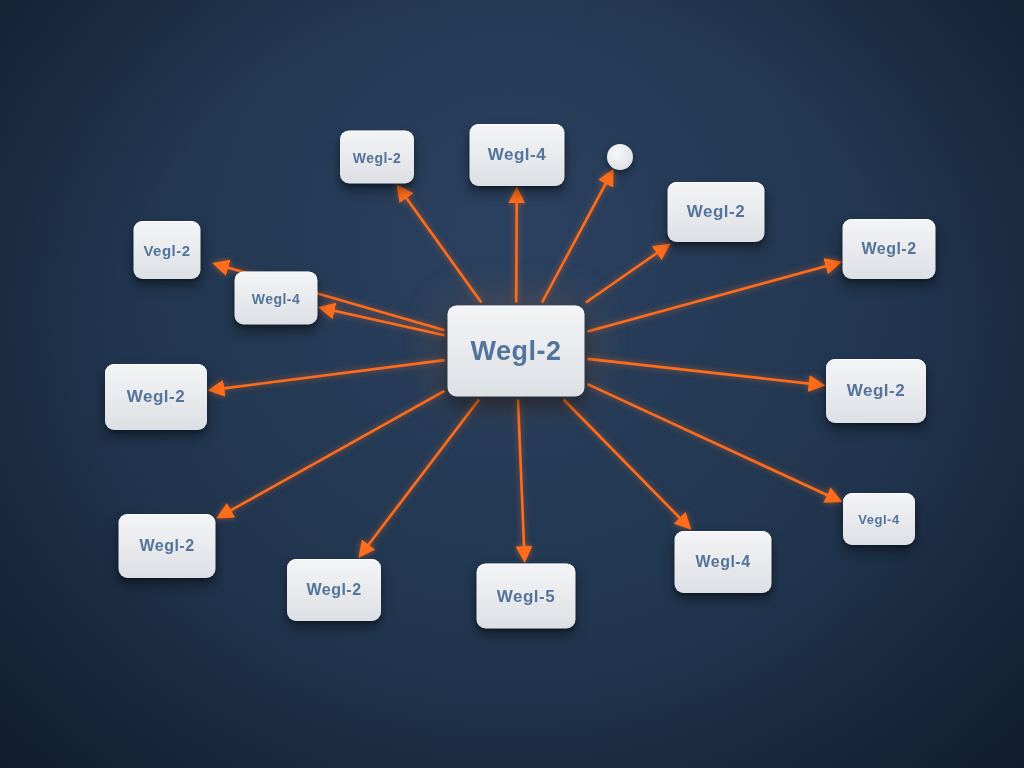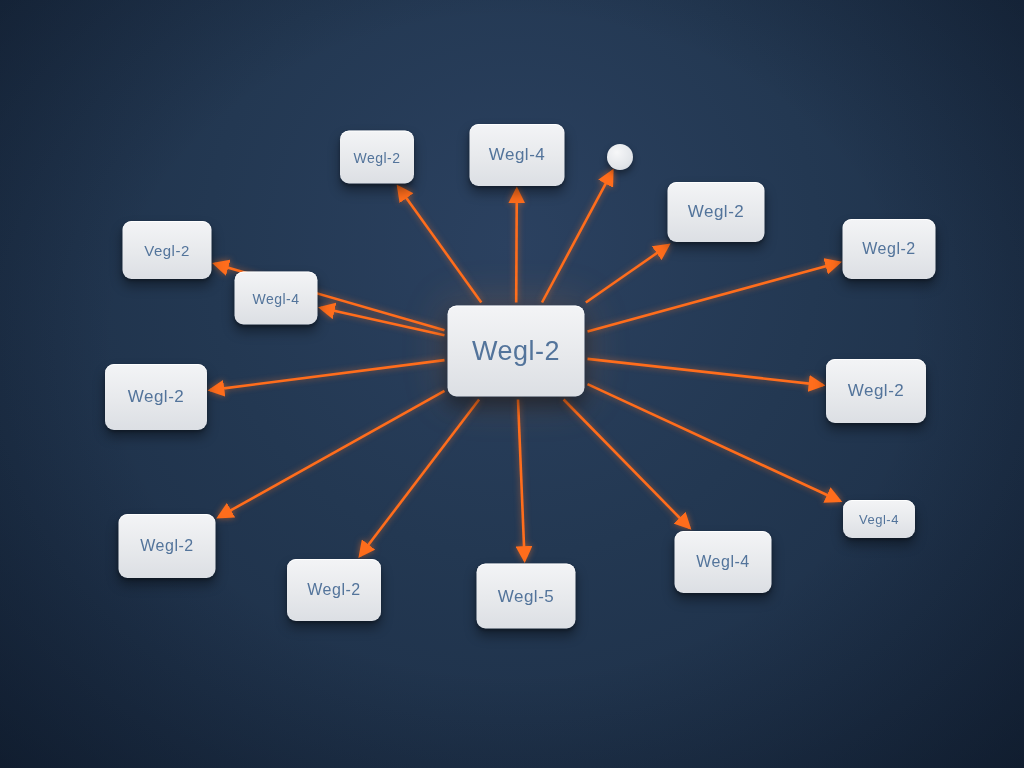--- a/index.html
+++ b/index.html
@@ -34,21 +34,21 @@
     transform: translate(-50%, -50%);
     display: flex;
     align-items: center;
     justify-content: center;
     border-radius: 9px;
     background: linear-gradient(180deg, #f3f4f6 0%, #e7e9ec 55%, #dcdfe4 100%);
     box-shadow: 0 7px 12px rgba(0, 0, 0, 0.38),
                 0 2px 3px rgba(0, 0, 0, 0.25),
                 inset 0 1px 0 rgba(255, 255, 255, 0.85);
     color: #53749b;
-    font-weight: normal;
+    font-weight: bold;
     letter-spacing: 0.5px;
     z-index: 2;
     user-select: none;
   }
   .node.center {
     box-shadow: 0 10px 18px rgba(0, 0, 0, 0.42),
                 0 0 46px rgba(255, 145, 60, 0.22),
                 inset 0 1px 0 rgba(255, 255, 255, 0.9);
     z-index: 3;
   }
@@ -94,21 +94,21 @@
     </div>
     <div class="node" style="left: 517px; top: 155px; width: 95px; height: 62px; font-size: 17px;">
       <span>Wegl-4</span>
     </div>
     <div class="node" style="left: 716px; top: 212px; width: 97px; height: 60px; font-size: 17px;">
       <span>Wegl-2</span>
     </div>
     <div class="node" style="left: 889px; top: 249px; width: 93px; height: 60px; font-size: 16px;">
       <span>Wegl-2</span>
     </div>
-    <div class="node" style="left: 167px; top: 250px; width: 89px; height: 58px; font-size: 15px;">
+    <div class="node" style="left: 167px; top: 250px; width: 67px; height: 58px; font-size: 15px;">
       <span>Vegl-2</span>
     </div>
     <div class="node" style="left: 276px; top: 298px; width: 83px; height: 53px; font-size: 14px;">
       <span>Wegl-4</span>
     </div>
     <div class="node" style="left: 156px; top: 397px; width: 102px; height: 66px; font-size: 17px;">
       <span>Wegl-2</span>
     </div>
     <div class="node" style="left: 876px; top: 391px; width: 100px; height: 64px; font-size: 17px;">
       <span>Wegl-2</span>
@@ -118,17 +118,17 @@
     </div>
     <div class="node" style="left: 334px; top: 590px; width: 94px; height: 62px; font-size: 16px;">
       <span>Wegl-2</span>
     </div>
     <div class="node" style="left: 526px; top: 596px; width: 99px; height: 65px; font-size: 17px; text-align: right;">
       <span>Wegl-5</span>
     </div>
     <div class="node" style="left: 723px; top: 562px; width: 97px; height: 62px; font-size: 16px;">
       <span>Wegl-4</span>
     </div>
-    <div class="node" style="left: 879px; top: 519px; width: 72px; height: 38px; font-size: 13px;">
+    <div class="node" style="left: 879px; top: 519px; width: 72px; height: 52px; font-size: 13px;">
       <span>Vegl-4</span>
     </div>
     <div class="dot" style="left: 620px; top: 157px; width: 26px; height: 26px;"></div>
   </div>
 
 </body></html>

